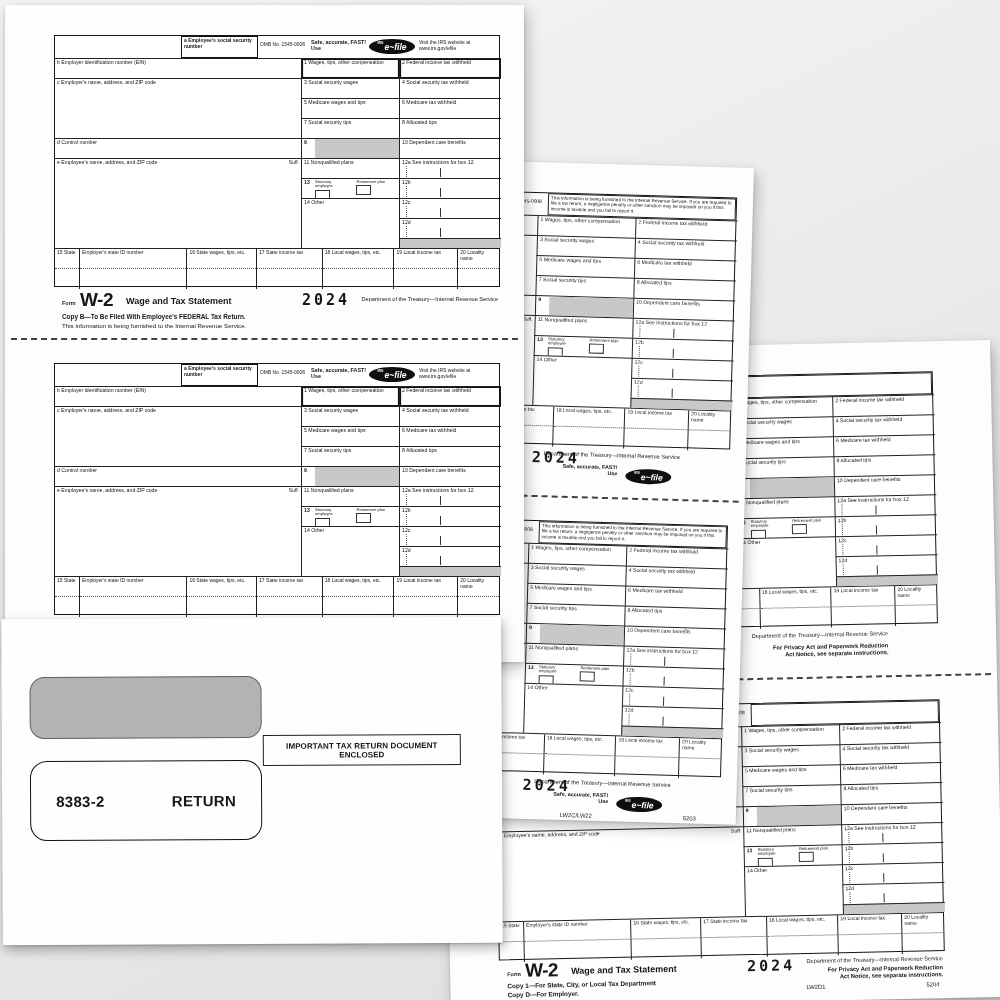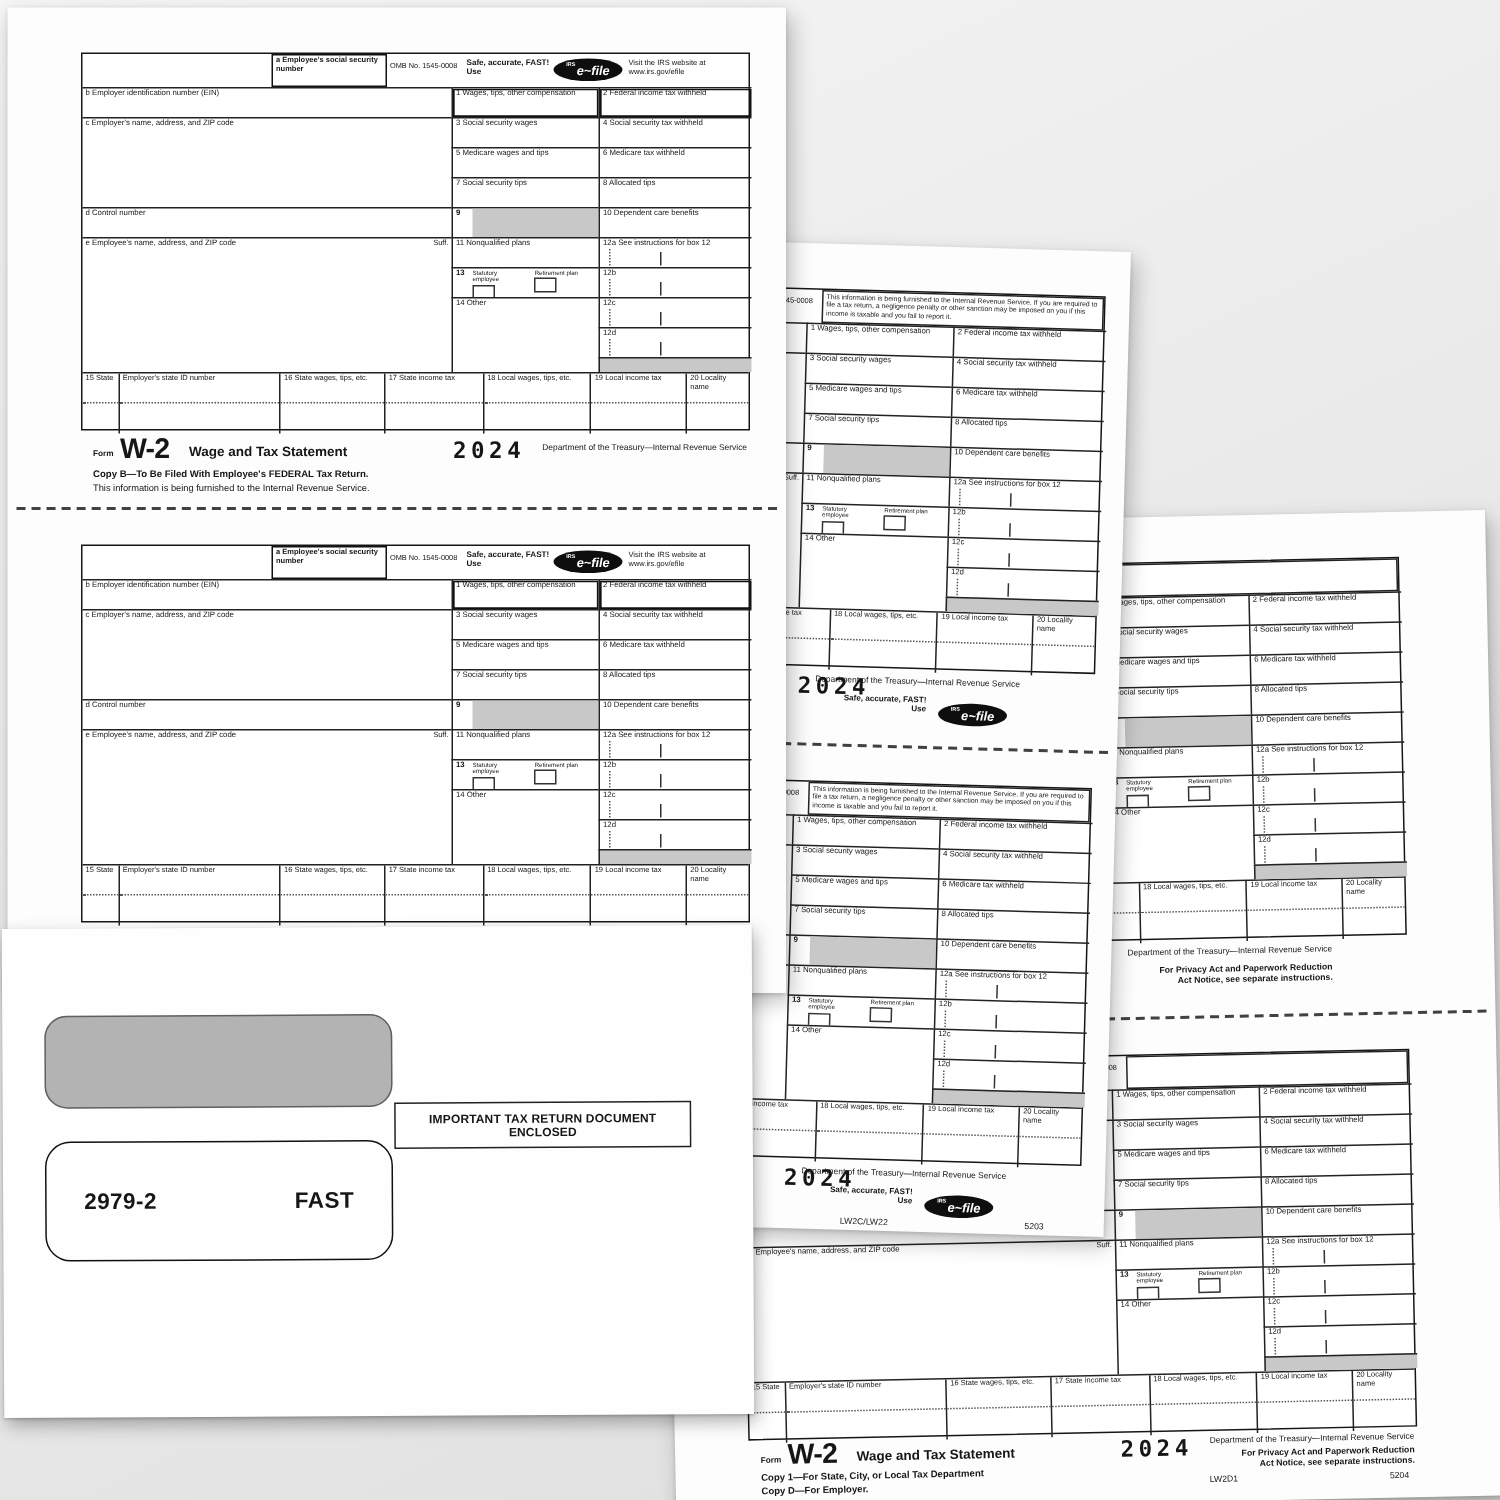--- a/index.html
+++ b/index.html
@@ -459,19 +459,19 @@
       <span class="f-year">2024</span>
       <div class="f-treas">Department of the Treasury—Internal Revenue Service</div>
       <div class="f-c1">Copy B—To Be Filed With Employee's FEDERAL Tax Return.</div>
       <div class="f-c2">This information is being furnished to the Internal Revenue Service.</div>
     </div>
   </div>
 
   <div id="envelope">
     <div class="win-gray"></div>
     <div class="win-white">
-      <span>2979-2</span>
-      <span>FAST</span>
+      <span>8383-2</span>
+      <span>RETURN</span>
     </div>
     <div class="env-notice">IMPORTANT TAX RETURN DOCUMENT ENCLOSED</div>
   </div>
 
 </div>
 
 </body></html>

